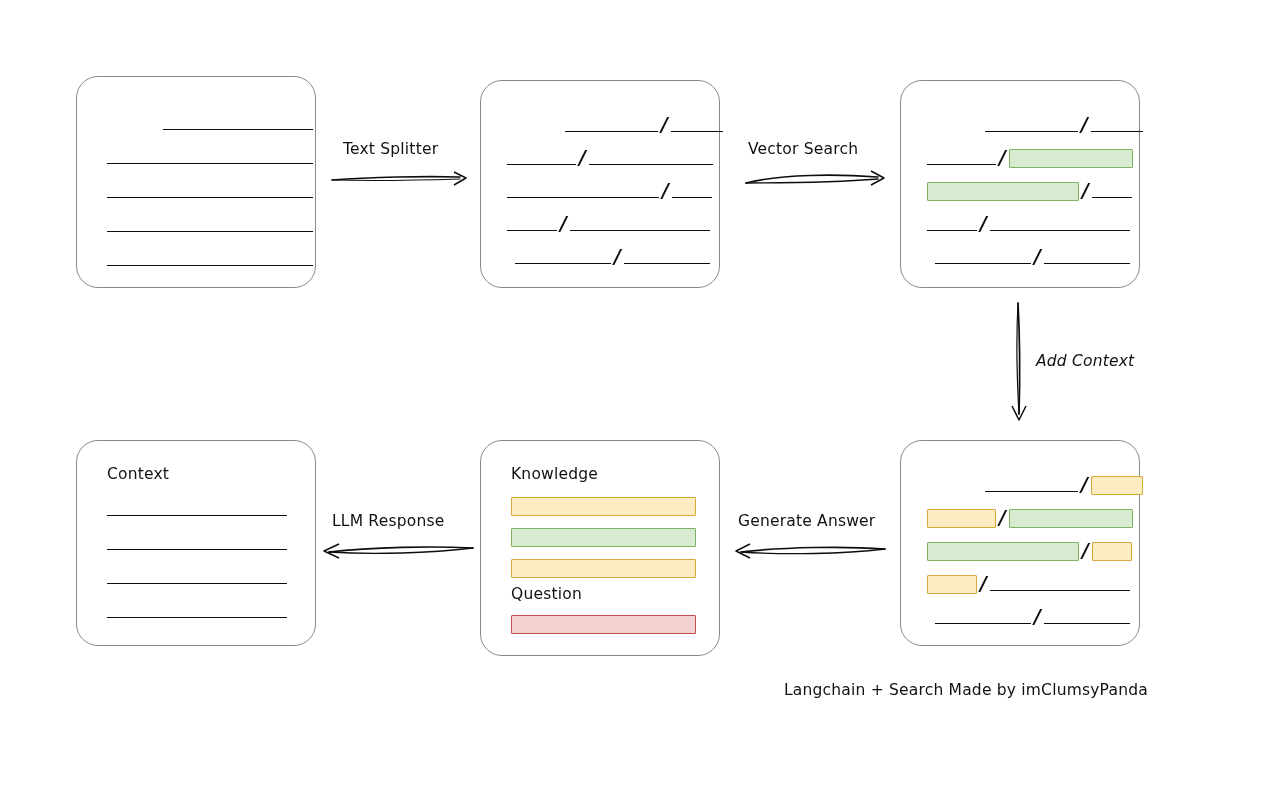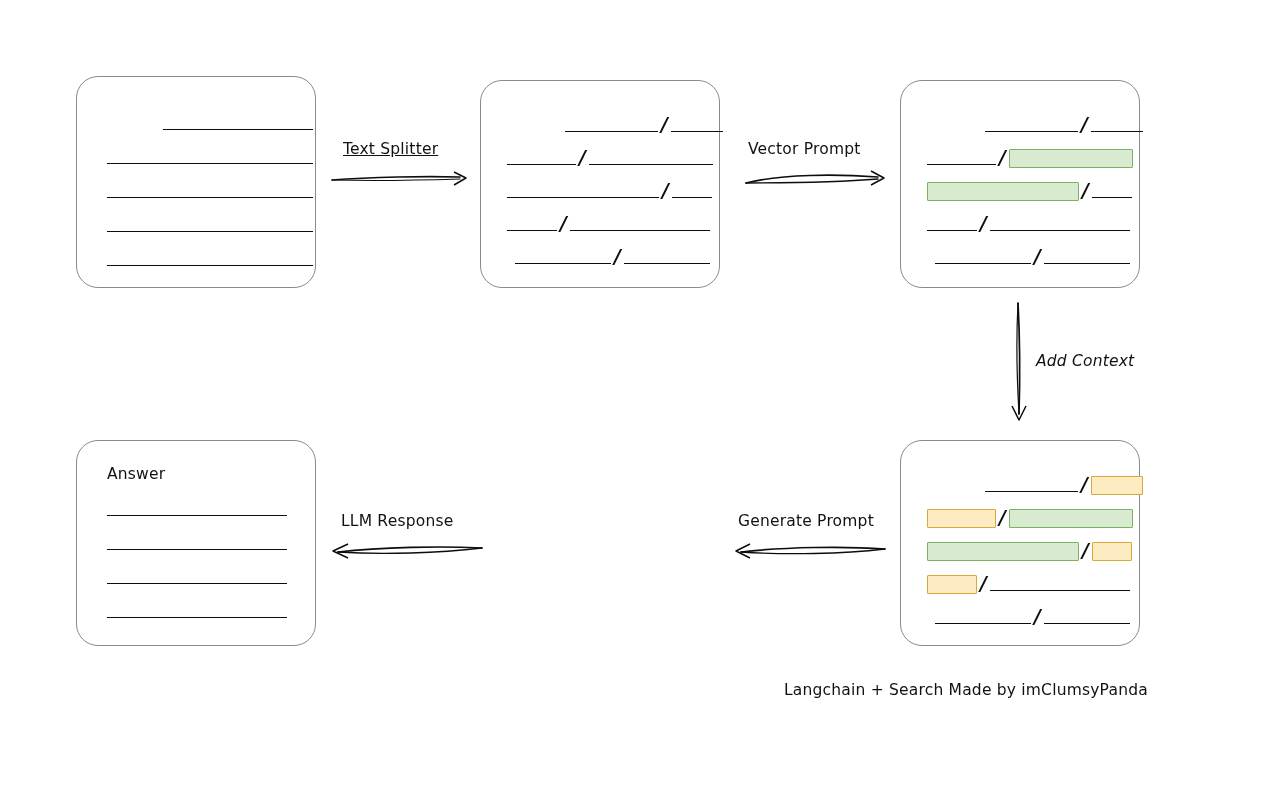--- a/index.html
+++ b/index.html
@@ -136,21 +136,21 @@
         <div class="row" style="left: 30px; top: 138px;">
           <span class="seg-line" style="width: 206px;"></span>
         </div>
         <div class="row" style="left: 30px; top: 172px;">
           <span class="seg-line" style="width: 206px;"></span>
         </div>
       </div>
   </div>
 
   <div class="arrow-wrap" style="left:330px; top:140px; width:140px; height:55px;">
-    <div class="arrow-label" style="left:13px; top:0px;text-decoration:underline;">Text Splitter</div>
+    <div class="arrow-label" style="left:13px; top:0px;">Text Splitter</div>
     <svg class="arrow-svg" style="left:0; top:26px;" width="140" height="26" viewBox="0 0 140 26">
       <path d="M2,14 C40,11 96,10 130,11" fill="none" stroke="#0d0d0d" stroke-width="1.6" stroke-linecap="round"></path>
       <path d="M2,14 C42,15 98,14 130,13" fill="none" stroke="#0d0d0d" stroke-width="1.2" stroke-linecap="round"></path>
       <path d="M124,6 L136,12 L124,19" fill="none" stroke="#0d0d0d" stroke-width="1.5" stroke-linejoin="round"></path>
     </svg>
   </div>
 
   <div class="doc-box" style="left:480px; top:80px; width:240px; height:208px;">
     <div class="rows" id="rows-split_chunks">
         <div class="row" style="left: 26px; top: 34px;">
@@ -177,21 +177,21 @@
         <div class="row" style="left: 26px; top: 166px;">
           <span style="width: 8px; display: inline-block;"></span>
           <span class="seg-line" style="width: 96px;"></span>
           <span class="seg-slash">/</span>
           <span class="seg-line" style="width: 86px;"></span>
         </div>
       </div>
   </div>
 
   <div class="arrow-wrap" style="left:744px; top:140px; width:145px; height:55px;">
-    <div class="arrow-label" style="left:4px; top:0px;">Vector Prompt</div>
+    <div class="arrow-label" style="left:4px; top:0px;">Vector Search</div>
     <svg class="arrow-svg" style="left:0; top:26px;" width="145" height="26" viewBox="0 0 145 26">
       <path d="M2,17 C38,8 92,8 134,11" fill="none" stroke="#0d0d0d" stroke-width="1.7" stroke-linecap="round"></path>
       <path d="M2,17 C44,17 98,16 134,13" fill="none" stroke="#0d0d0d" stroke-width="1.3" stroke-linecap="round"></path>
       <path d="M127,5 L140,12 L127,19" fill="none" stroke="#0d0d0d" stroke-width="1.5" stroke-linejoin="round"></path>
     </svg>
   </div>
 
   <div class="doc-box" style="left:900px; top:80px; width:240px; height:208px;">
     <div class="rows" id="rows-vector_hits">
         <div class="row" style="left: 26px; top: 34px;">
@@ -259,40 +259,51 @@
         <div class="row" style="left: 26px; top: 166px;">
           <span style="width: 8px; display: inline-block;"></span>
           <span class="seg-line" style="width: 96px;"></span>
           <span class="seg-slash">/</span>
           <span class="seg-line" style="width: 86px;"></span>
         </div>
       </div>
   </div>
 
   <div class="arrow-wrap" style="left:732px; top:512px; width:155px; height:55px;">
-    <div class="arrow-label" style="left:6px; top:0px;">Generate Prompt</div>
+    <div class="arrow-label" style="left:6px; top:0px;">Generate Answer</div>
     <svg class="arrow-svg" style="left:0; top:26px;" width="155" height="26" viewBox="0 0 155 26">
       <path d="M153,11 C112,8 52,9 9,14" fill="none" stroke="#0d0d0d" stroke-width="1.7" stroke-linecap="round"></path>
       <path d="M153,11 C110,16 54,17 9,14" fill="none" stroke="#0d0d0d" stroke-width="1.3" stroke-linecap="round"></path>
       <path d="M18,6 L4,13 L18,20" fill="none" stroke="#0d0d0d" stroke-width="1.5" stroke-linejoin="round"></path>
     </svg>
   </div>
 
-
-  <div class="arrow-wrap" style="left:329px; top:512px; width:155px; height:55px;">
+  <div class="doc-box" style="left:480px; top:440px; width:240px; height:216px;">
+    <div class="box-title" style="top:24px;">Knowledge</div>
+
+    <div class="kq-bar chip-yellow" style="left:30px; top:56px; width:185px;"></div>
+    <div class="kq-bar chip-green" style="left:30px; top:87px; width:185px;"></div>
+    <div class="kq-bar chip-yellow" style="left:30px; top:118px; width:185px;"></div>
+
+    <div class="box-title" style="top:144px;">Question</div>
+
+    <div class="kq-bar chip-red" style="left:30px; top:174px; width:185px;"></div>
+  </div>
+
+  <div class="arrow-wrap" style="left:320px; top:512px; width:155px; height:55px;">
     <div class="arrow-label" style="left:12px; top:0px;">LLM Response</div>
     <svg class="arrow-svg" style="left:0; top:26px;" width="155" height="26" viewBox="0 0 155 26">
       <path d="M153,10 C112,8 52,9 9,14" fill="none" stroke="#0d0d0d" stroke-width="1.7" stroke-linecap="round"></path>
       <path d="M153,10 C110,15 54,17 9,14" fill="none" stroke="#0d0d0d" stroke-width="1.3" stroke-linecap="round"></path>
       <path d="M19,6 L4,13 L19,20" fill="none" stroke="#0d0d0d" stroke-width="1.5" stroke-linejoin="round"></path>
     </svg>
   </div>
 
   <div class="doc-box" style="left:76px; top:440px; width:240px; height:206px;">
-    <div class="box-title" style="top:24px;">Answer</div>
+    <div class="box-title" style="top:24px;">Context</div>
     <div class="rows" id="rows-answer">
         <div class="row" style="left: 30px; top: 58px;">
           <span class="seg-line" style="width: 180px;"></span>
         </div>
         <div class="row" style="left: 30px; top: 92px;">
           <span class="seg-line" style="width: 180px;"></span>
         </div>
         <div class="row" style="left: 30px; top: 126px;">
           <span class="seg-line" style="width: 180px;"></span>
         </div>

